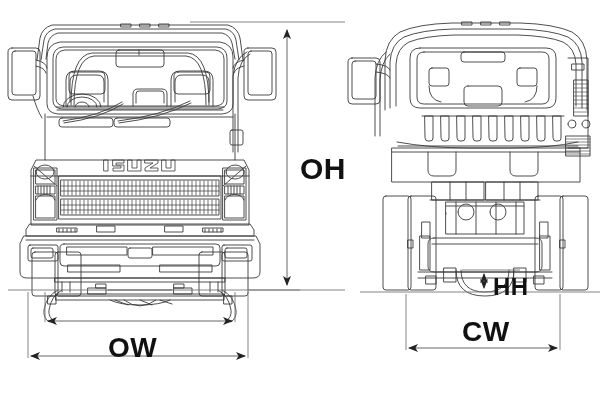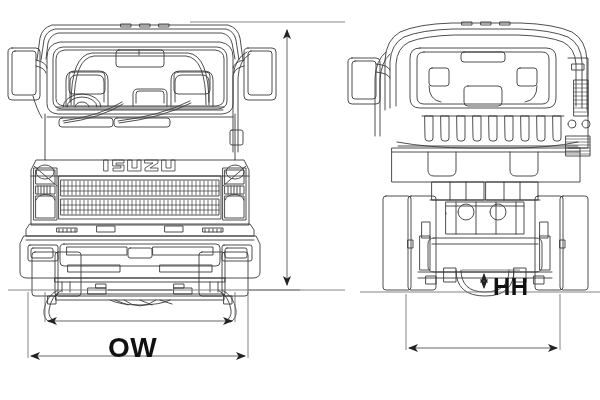--- a/index.html
+++ b/index.html
@@ -386,20 +386,22 @@
       </g>
 
       <g>
         <path d="M406,294 L406,350" stroke="#777"></path>
         <path d="M560,294 L560,350" stroke="#777"></path>
         <path d="M409,348 L557,348" stroke="#555" marker-start="url(#arrStart)" marker-end="url(#arrEnd)"></path>
       </g>
     </g>
   </svg>
 
+  <div class="dim-label" id="label-oh">OH</div>
 
 
   <div class="dim-label" id="label-ow">OW</div>
 
   <div class="dim-label" id="label-hh">HH</div>
 
+  <div class="dim-label" id="label-cw">CW</div>
 
 </div>
 
 </body></html>

